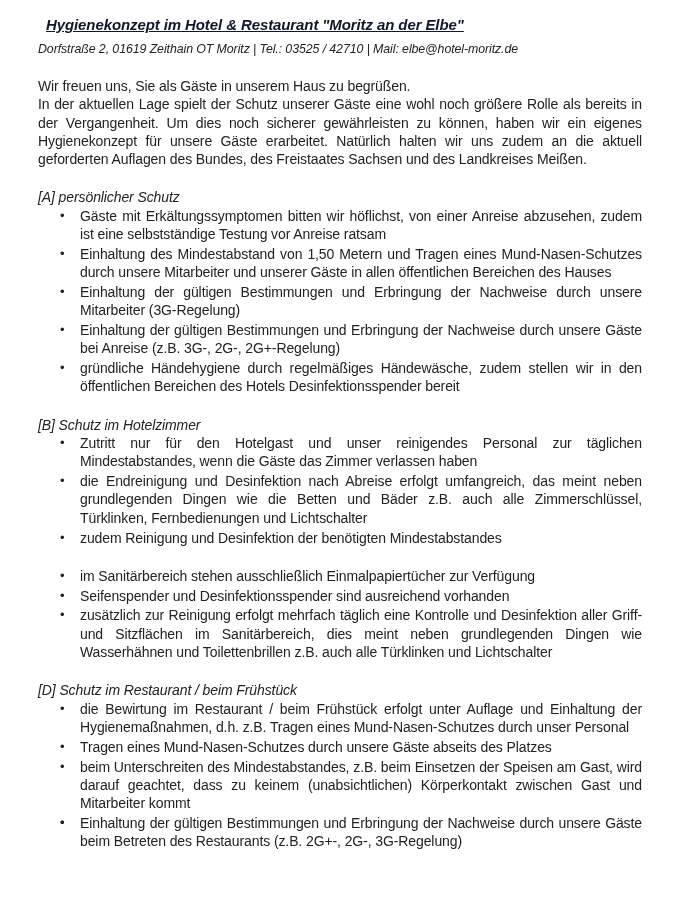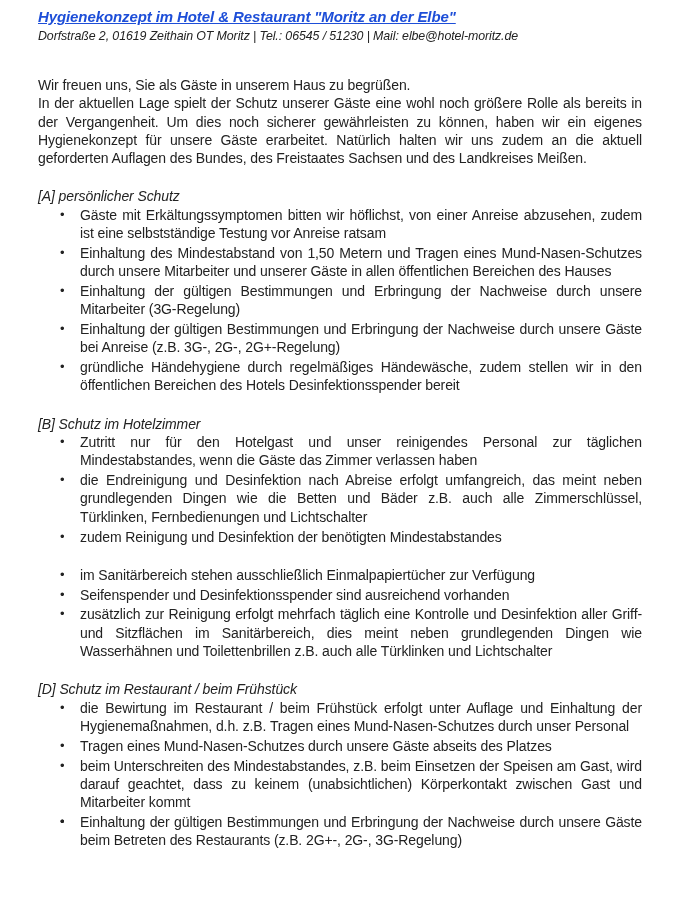--- a/index.html
+++ b/index.html
@@ -19,33 +19,33 @@
     color: #222222;
     font-size: 14px;
     line-height: 18.3px;
     letter-spacing: -0.1px;
   }
   .doc-title {
     font-size: 15px;
     line-height: 19px;
     font-weight: bold;
     font-style: italic;
-    color: #1d4ed8;
+    color: #0f172a;
     text-decoration: underline;
-    margin: 0;
+    margin: 8px;
   }
   .address {
     font-size: 12.4px;
     line-height: 15px;
     font-style: italic;
     color: #222222;
     margin-top: 3px;
   }
   .intro {
-    margin-top: 32px;
+    margin-top: 20px;
   }
   .intro .greeting {
     margin: 0;
   }
   .intro .paragraph {
     margin: 0;
     text-align: justify;
   }
   .section {
     margin-top: 20px;
@@ -72,21 +72,21 @@
     font-size: 13px;
   }
 </style>
 </head>
 <body>
 
 <div class="page">
 
   <div>
     <div class="doc-title">Hygienekonzept im Hotel &amp; Restaurant "Moritz an der Elbe"</div>
-    <div class="address">Dorfstraße 2, 01619 Zeithain OT Moritz | Tel.: 06545 / 51230 | Mail: elbe@hotel-moritz.de</div>
+    <div class="address">Dorfstraße 2, 01619 Zeithain OT Moritz | Tel.: 03525 / 42710 | Mail: elbe@hotel-moritz.de</div>
   </div>
 
   <div class="intro">
     <p class="greeting">Wir freuen uns, Sie als Gäste in unserem Haus zu begrüßen.</p>
     <p class="paragraph">In der aktuellen Lage spielt der Schutz unserer Gäste eine wohl noch größere Rolle als bereits in der Vergangenheit. Um dies noch sicherer gewährleisten zu können, haben wir ein eigenes Hygienekonzept für unsere Gäste erarbeitet. Natürlich halten wir uns zudem an die aktuell geforderten Auflagen des Bundes, des Freistaates Sachsen und des Landkreises Meißen.</p>
   </div>
 
   <div class="section">
     <p class="section-heading">[A] persönlicher Schutz</p>
     <ul class="bullets">

